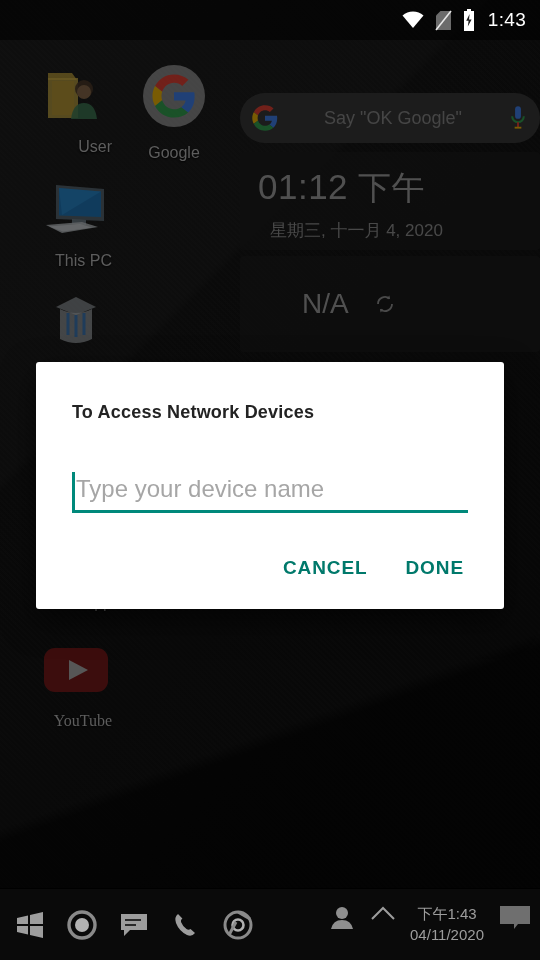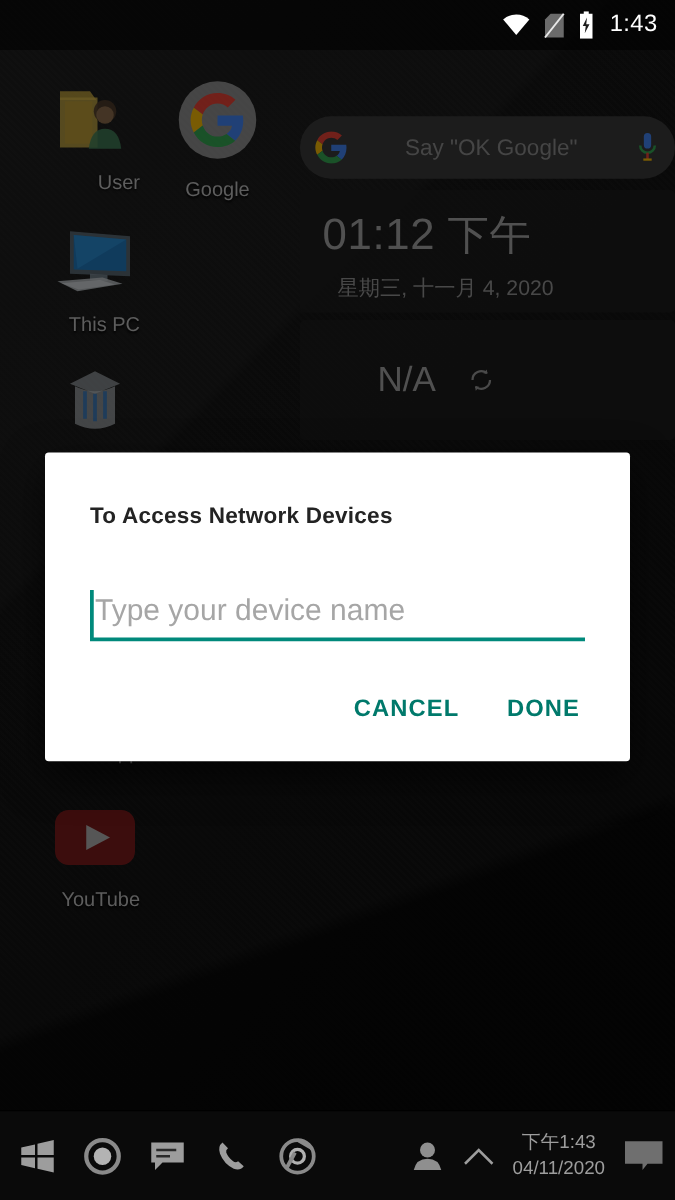--- a/index.html
+++ b/index.html
@@ -172,21 +172,21 @@
     z-index:30;
     border-top:1px solid #000;
   }
   .tb-left { display:flex; align-items:center; gap:4px; padding-left:6px; }
   .tb-btn {
     width:48px; height:60px;
     display:flex; align-items:center; justify-content:center;
   }
   .tb-right {
     margin-left:auto;
-    display:flex; align-items:center; gap:14px; padding-right:8px;
+    display:flex; align-items:flex-start; gap:14px; padding-right:8px;
   }
   .tb-clock {
     display:flex; flex-direction:column; align-items:center;
     color:#9d9d9d; font-size:15px; line-height:1.35;
   }
 </style>
 </head>
 <body>
 
 <div id="screen">
@@ -253,21 +253,21 @@
         <div class="app-art">
           <svg width="66" height="66" viewBox="0 0 66 66">
             <path d="M33 5 a27 27 0 1 0 -24 39 l-4 15 l15.5 -4.3 A27 27 0 0 0 33 5 Z" fill="#8a8f8c" opacity=".55"></path>
             <path d="M33 10 a22 22 0 1 0 -19.6 31.9 l-2.9 10.4 l10.8 -3 A22 22 0 0 0 33 10 Z" fill="#2f7a3e" opacity=".92"></path>
             <path d="M24 22 q-3 5 2 11 q5 6 11 7 q3 0 4-3 l-4-3 q-2 2-4 0 q-4-3-5-7 q0-2 2-3 z" fill="#cfd5d0" opacity=".85"></path>
           </svg>
         </div>
         <div class="app-label">WhatsApp</div>
       </div>
 
-      <div class="app-cell" style="margin-top:22px;">
+      <div class="app-cell" style="margin-top:22px;font-family:Liberation Serif, serif;">
         <div class="app-art">
           <svg width="72" height="52" viewBox="0 0 72 52">
             <rect x="4" y="4" width="64" height="44" rx="11" fill="#7d1b1b" opacity=".92"></rect>
             <path d="M29 16 L48 26 L29 36 Z" fill="#a6a6a6"></path>
           </svg>
         </div>
         <div class="app-label">YouTube</div>
       </div>
     </div>
 

